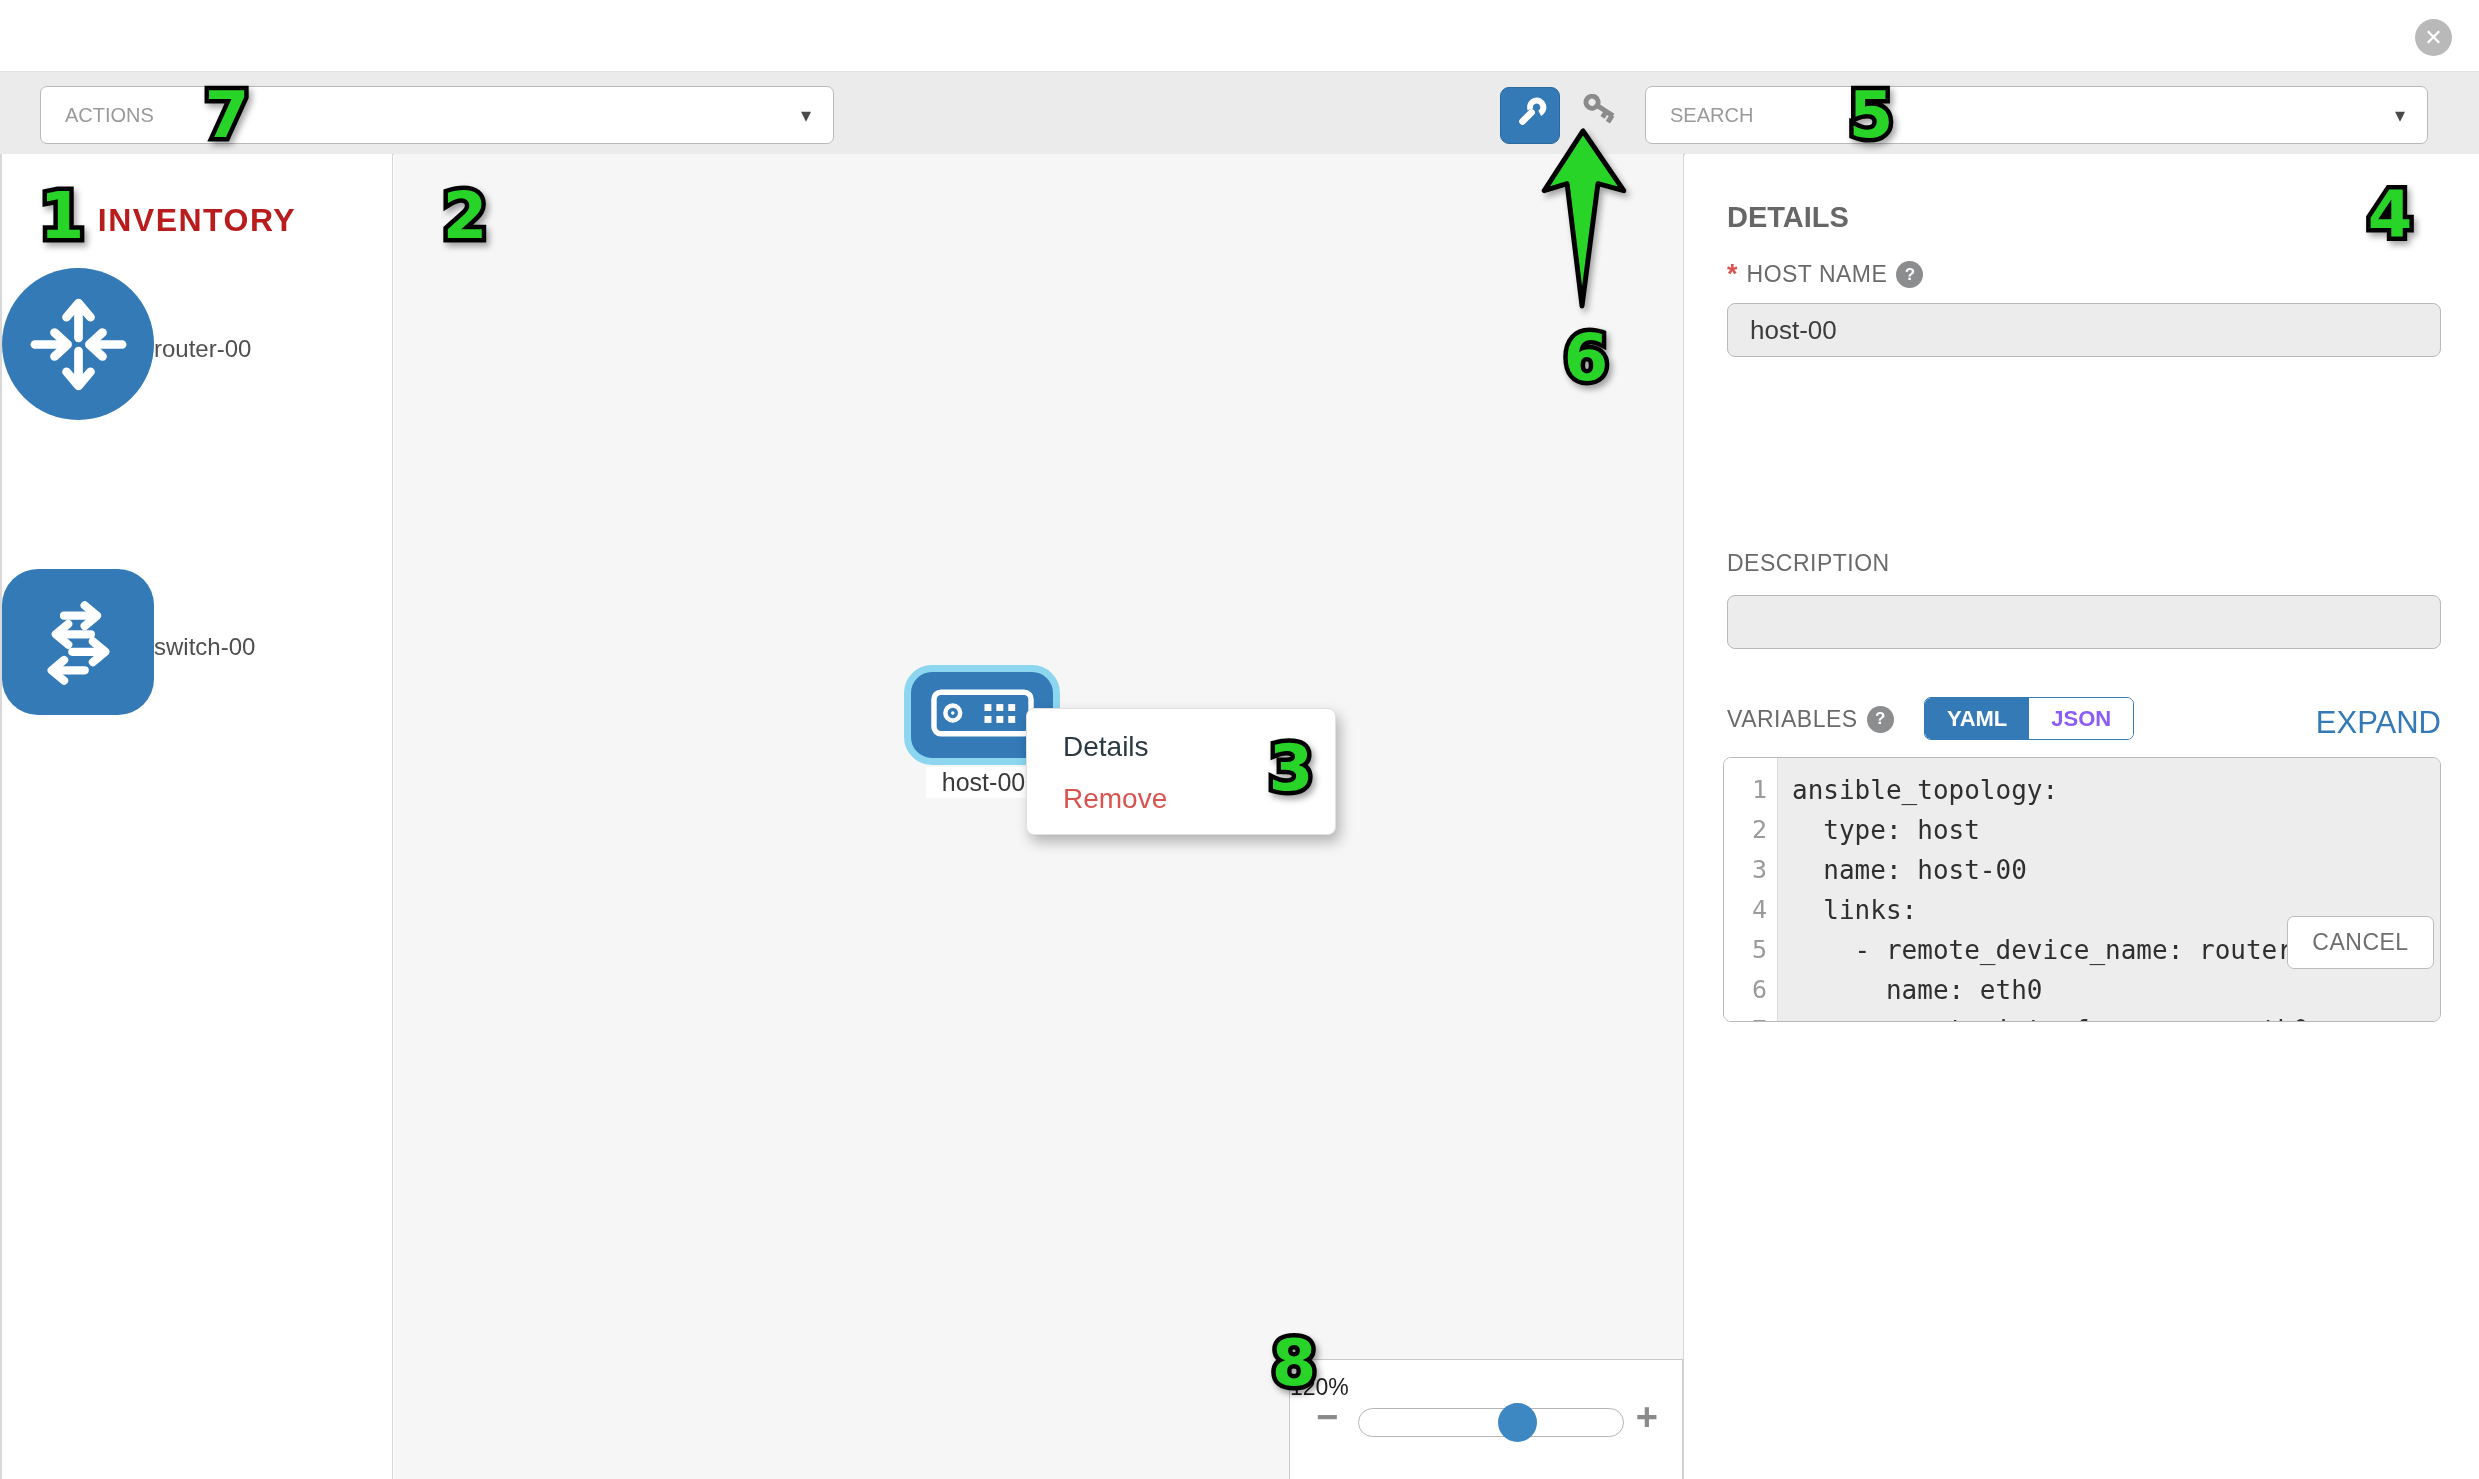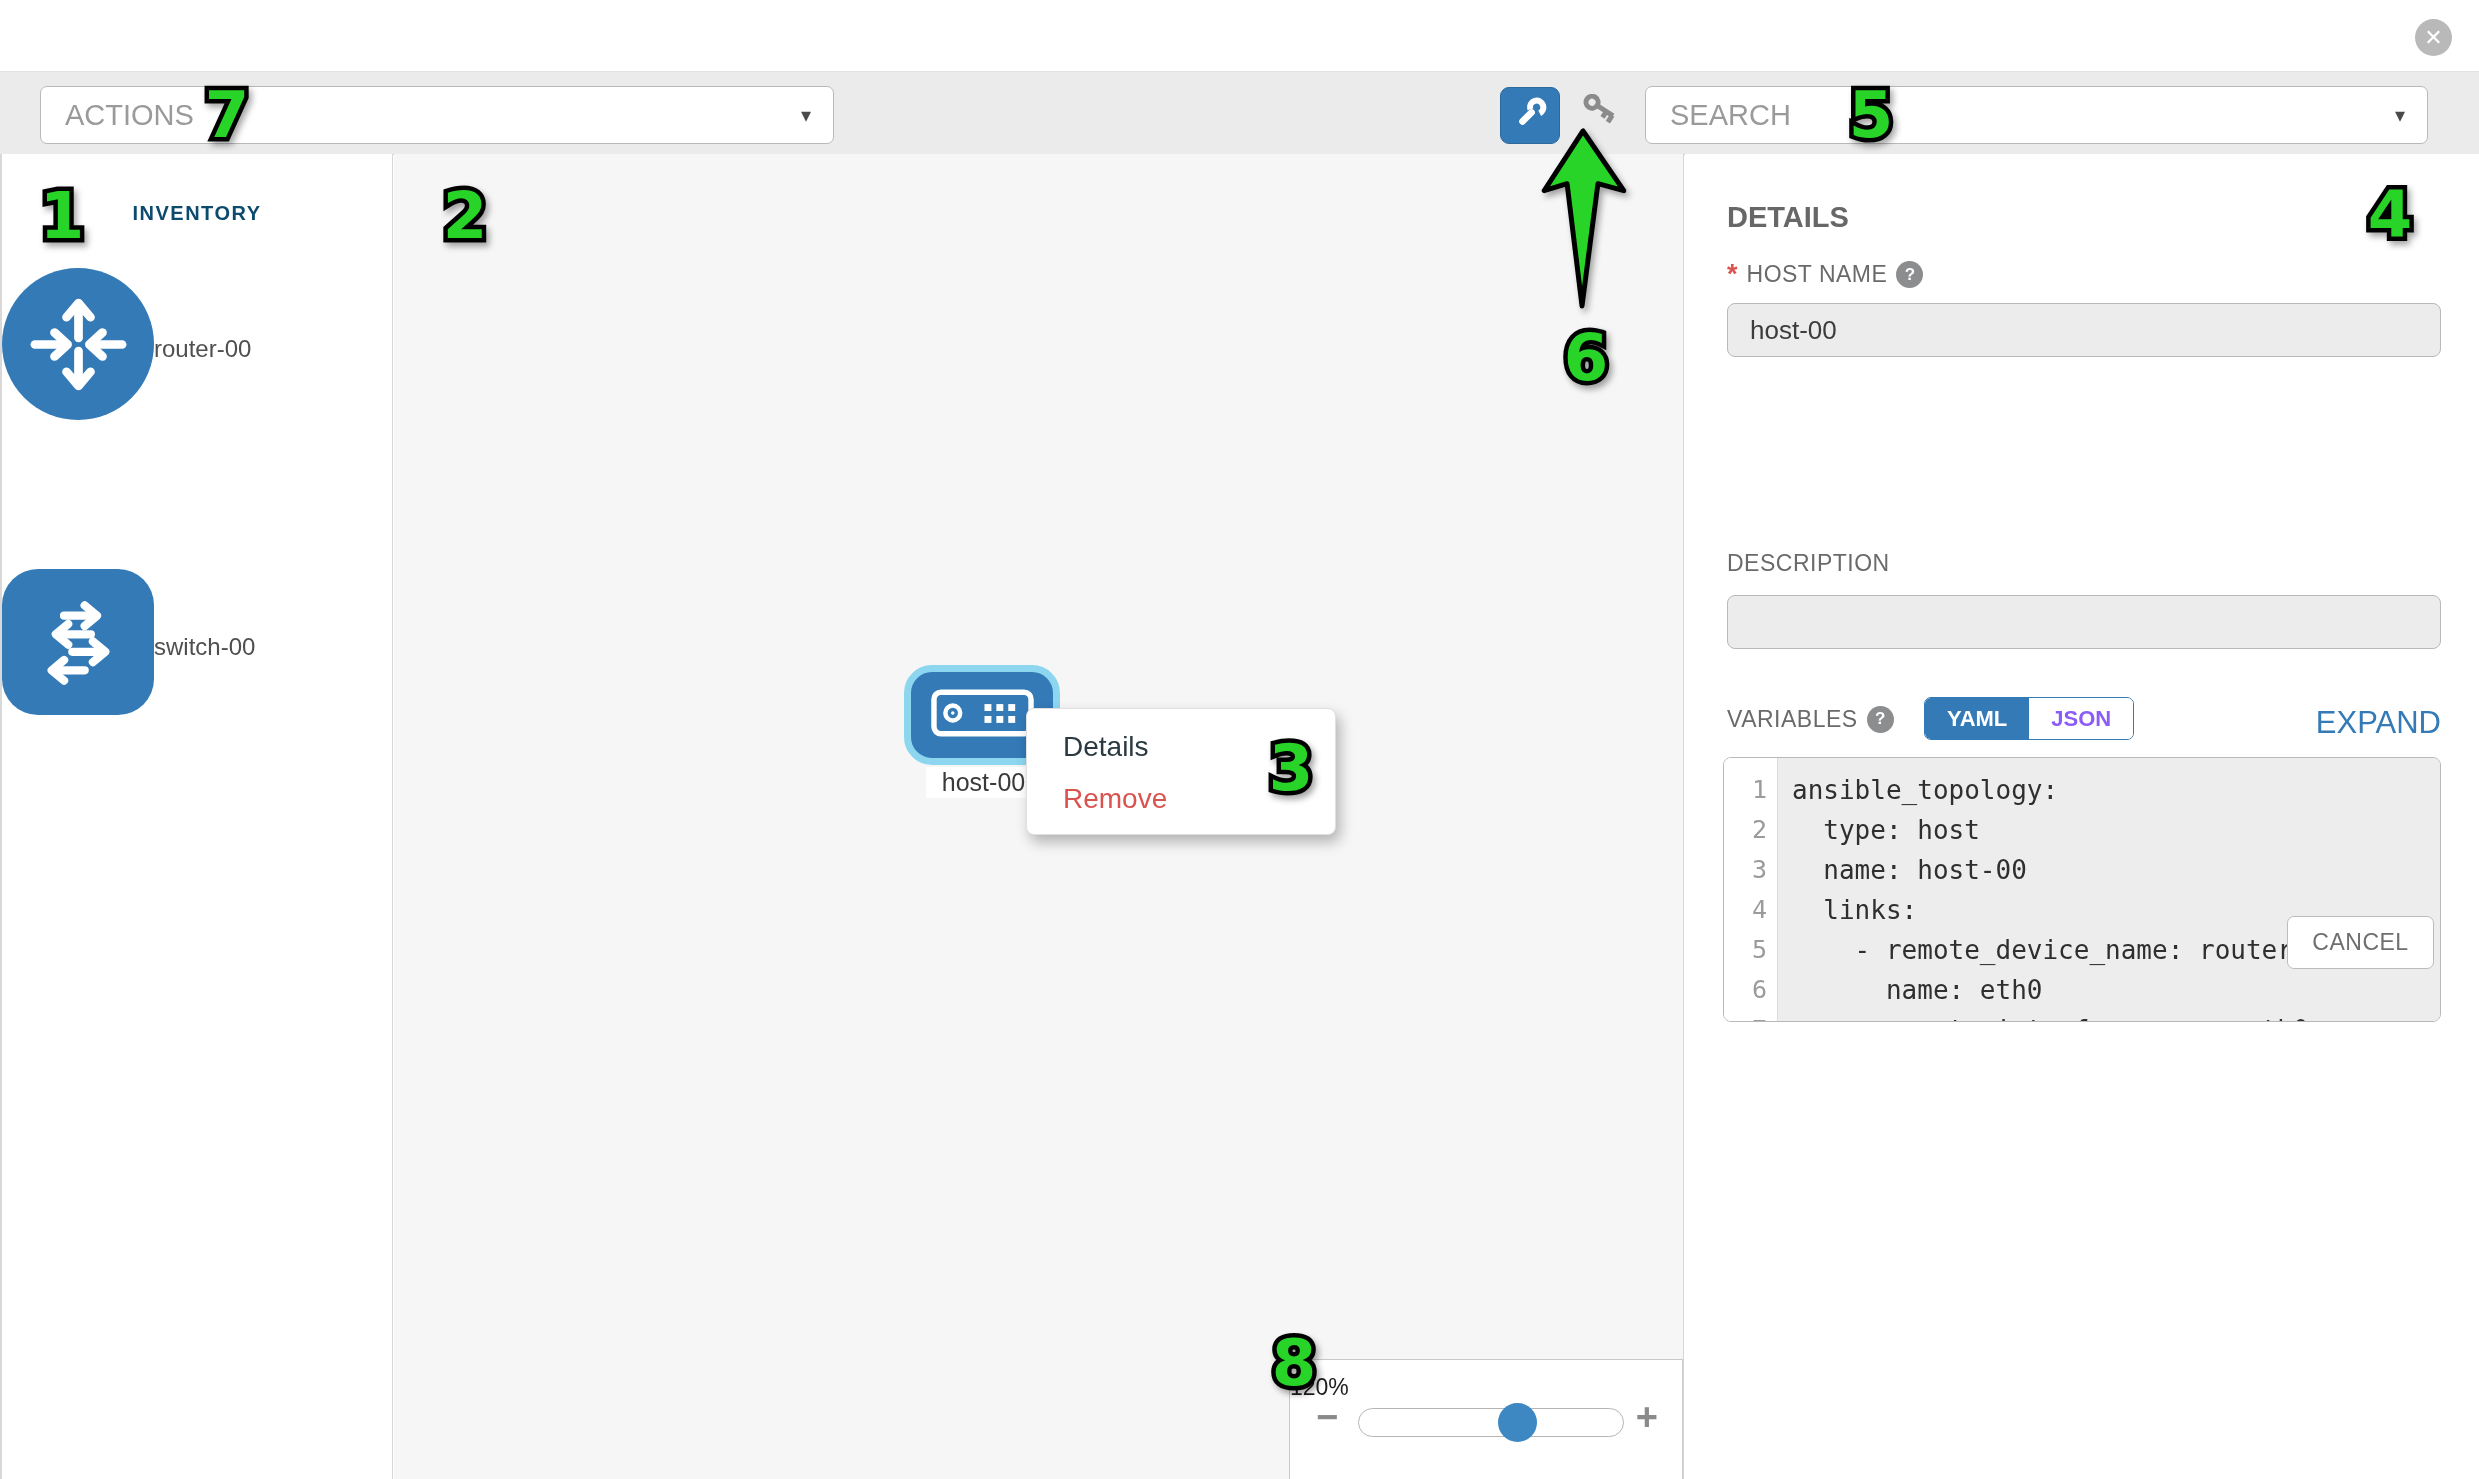--- a/index.html
+++ b/index.html
@@ -8,31 +8,31 @@
   .app { position:relative; width:2480px; height:1480px; background:#fff; overflow:hidden; }
 
   
   .header { position:absolute; left:0; top:0; width:2480px; height:72px; background:#fff; border-bottom:1px solid #e2e2e2; }
   .header-title { position:absolute; left:50px; top:17px; font-size:33px; font-weight:bold; color:#4a4a4a; }
   .close-btn { position:absolute; right:28px; top:19px; width:37px; height:37px; border-radius:50%; background:#b9b9b9; color:#fff; font-size:22px; font-weight:bold; display:flex; align-items:center; justify-content:center; cursor:pointer; }
 
   
   .toolbar { position:absolute; left:0; top:72px; width:2480px; height:83px; background:#ebebeb; border-bottom:1px solid #d0d0d0; }
   .combo { position:absolute; top:14px; height:58px; background:#fff; border:1px solid #b9b9b9; border-radius:7px; }
-  .combo input { position:absolute; left:0; top:0; width:100%; height:100%; border:none; background:transparent; outline:none; padding:0 60px 0 24px; font-size:29px; color:#444; font-family:inherit; }
+  .combo input { position:absolute; left:0; top:0; width:100%; height:100%; border:none; background:transparent; outline:none; padding:0 60px 0 24px; font-size:20px; color:#444; font-family:inherit; }
   .combo input::placeholder { color:#9a9a9a; opacity:1; }
   .combo .caret { position:absolute; right:22px; top:16px; font-size:20px; color:#4a4a4a; pointer-events:none; }
   .combo-actions { left:40px; width:794px; }
   .combo-search { left:1645px; width:783px; }
   .wrench-btn { position:absolute; left:1500px; top:15px; width:60px; height:57px; background:#337ab7; border:1px solid #2c699d; border-radius:9px; display:flex; align-items:center; justify-content:center; cursor:pointer; }
   .key-btn { position:absolute; left:1577px; top:24px; width:44px; height:40px; display:flex; align-items:center; justify-content:center; cursor:pointer; }
 
   
   .sidebar { position:absolute; left:0; top:154px; width:393px; height:1325px; background:#fff; border-right:1px solid #d7d7d7; border-left:2px solid #d9d9d9; }
-  .sidebar-title { position:absolute; left:0; top:48px; width:100%; text-align:center; font-size:20px; font-weight:bold; color:#0c4a6e; letter-spacing:1.5px; }
+  .sidebar-title { position:absolute; left:0; top:48px; width:100%; text-align:center; font-size:32px; font-weight:bold; color:#b91c1c; letter-spacing:1.5px; }
   .palette-item { position:absolute; left:0; width:100%; display:flex; flex-direction:row; align-items:center; cursor:pointer; }
   .palette-router { top:114px; }
   .palette-switch { top:415px; }
   .shape-circle { width:152px; height:152px; border-radius:50%; background:#337ab7; display:flex; align-items:center; justify-content:center; }
   .shape-rsquare { width:152px; height:146px; border-radius:36px; background:#337ab7; display:flex; align-items:center; justify-content:center; }
   .palette-label { margin-top:10px; font-size:24px; color:#4f4f4f; }
 
   .canvas { position:absolute; left:394px; top:154px; width:1290px; height:1325px; background:#f6f6f6; border-right:1px solid #d7d7d7; }
 
   

